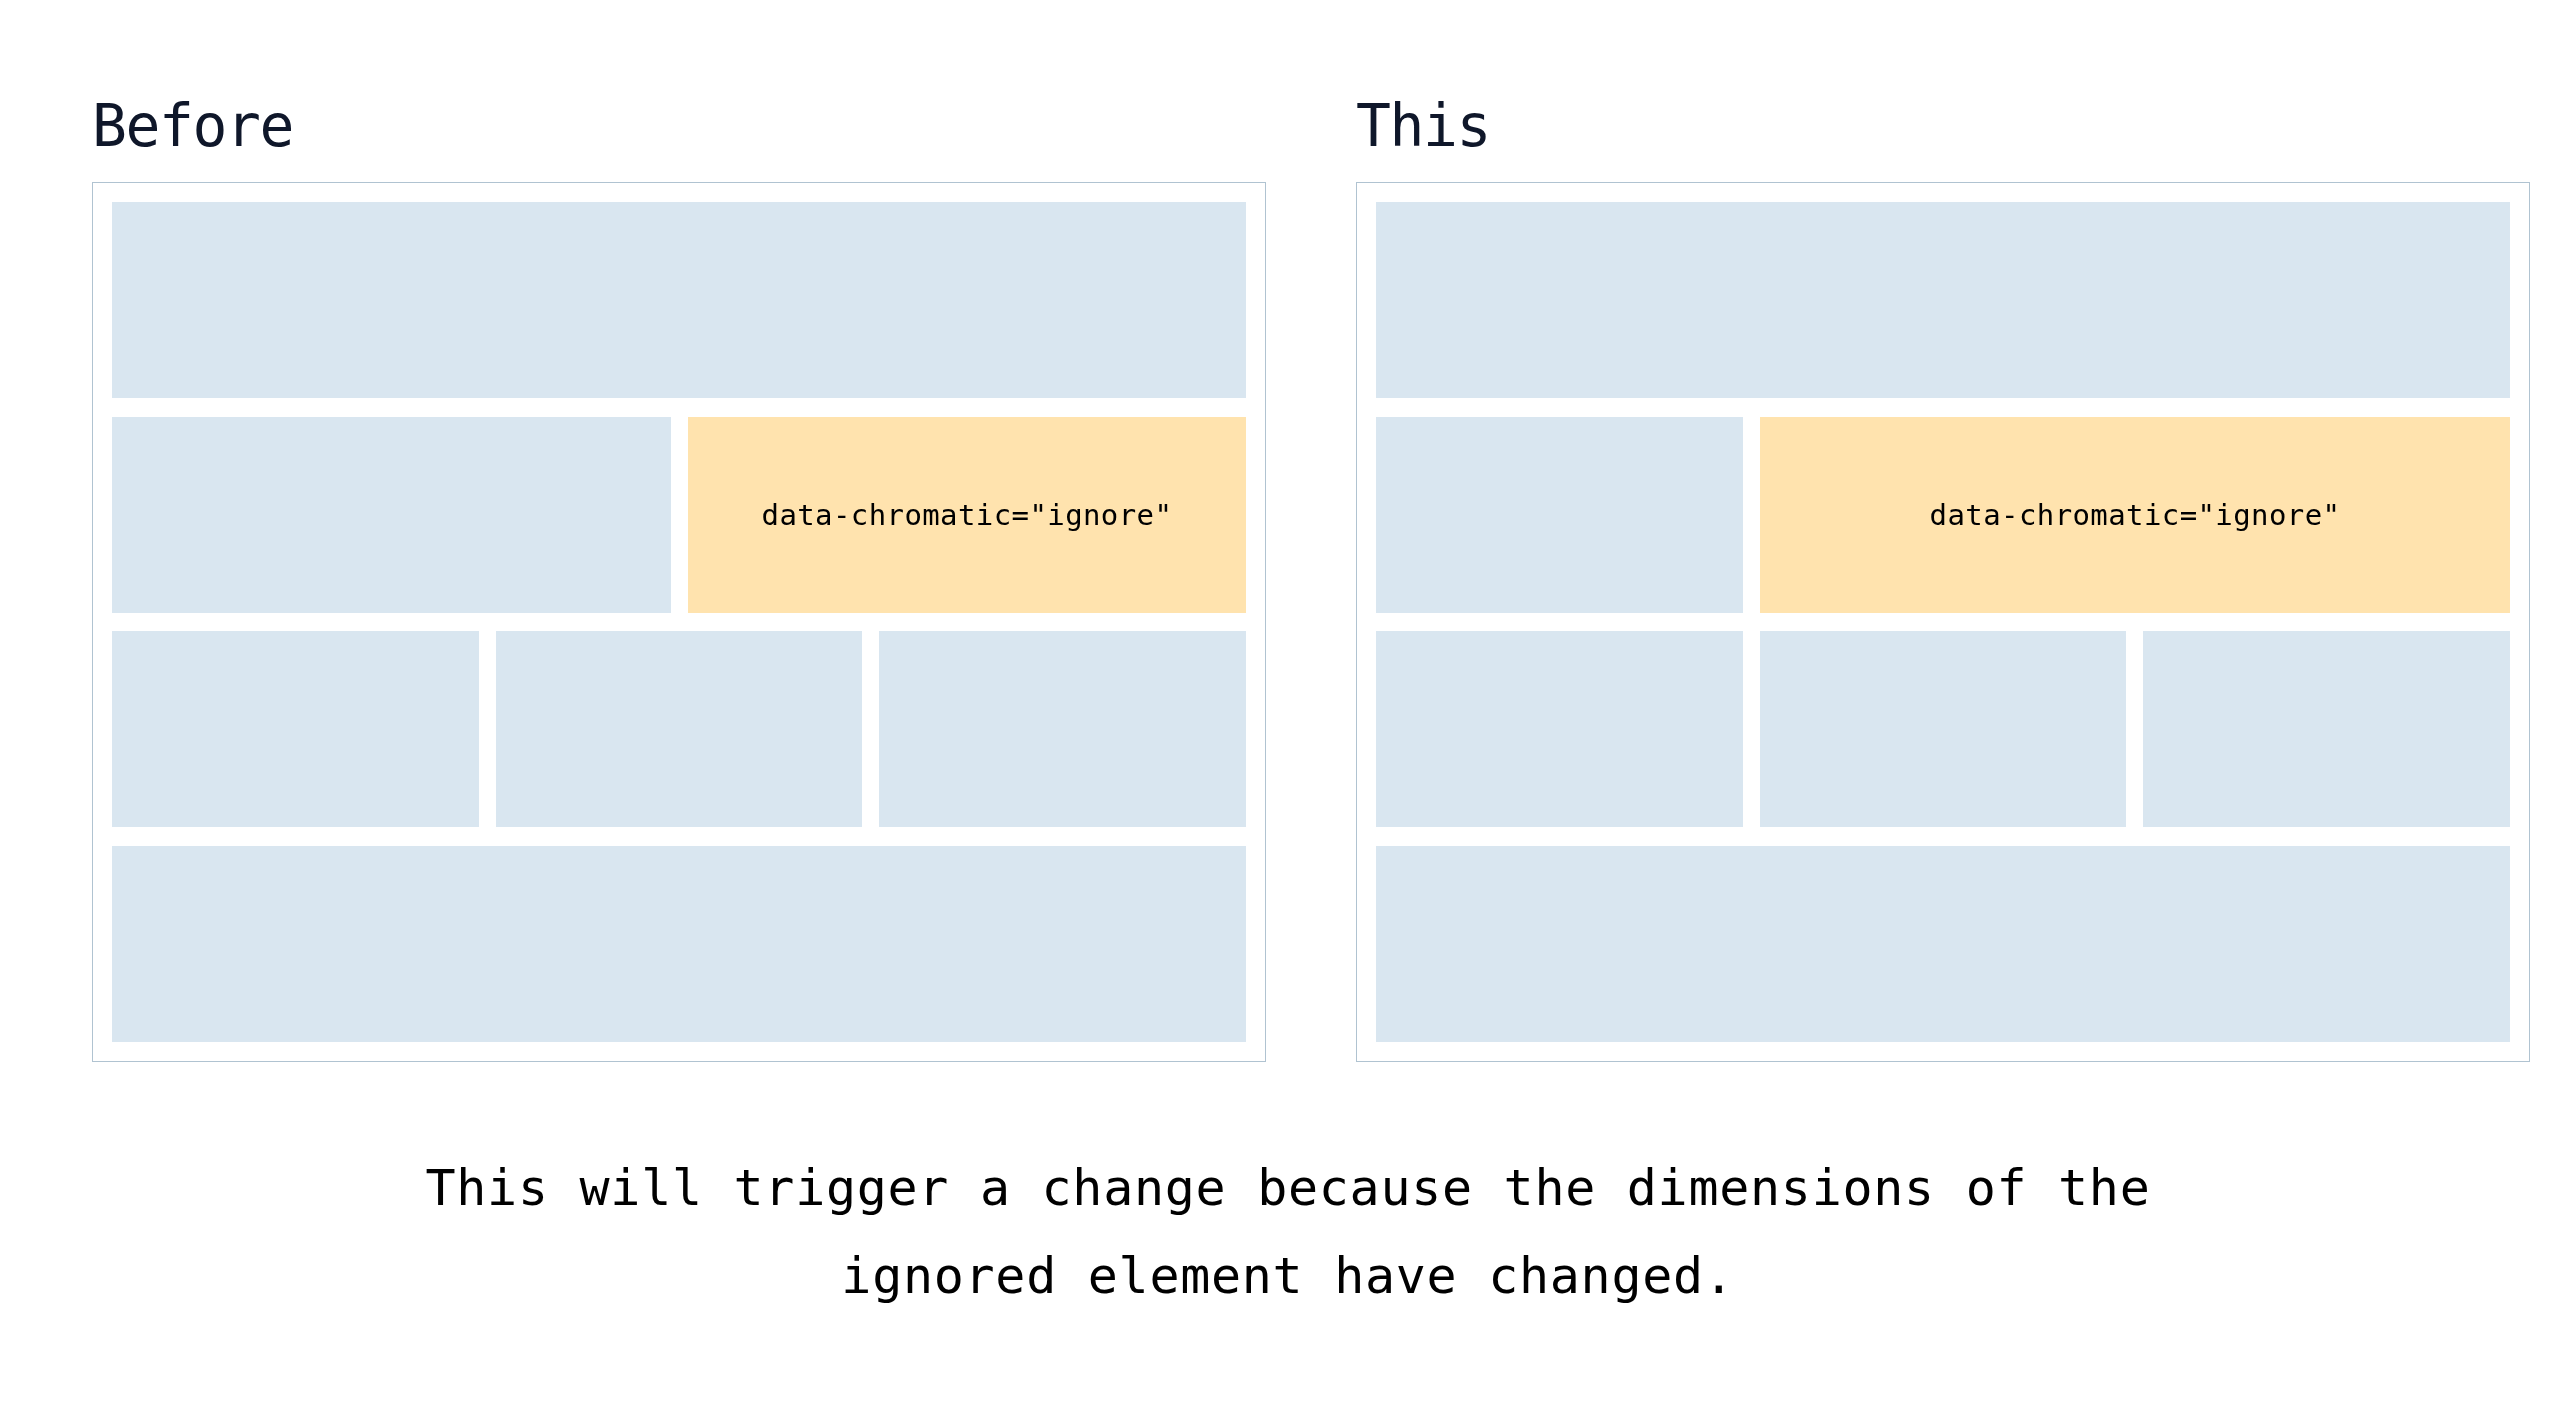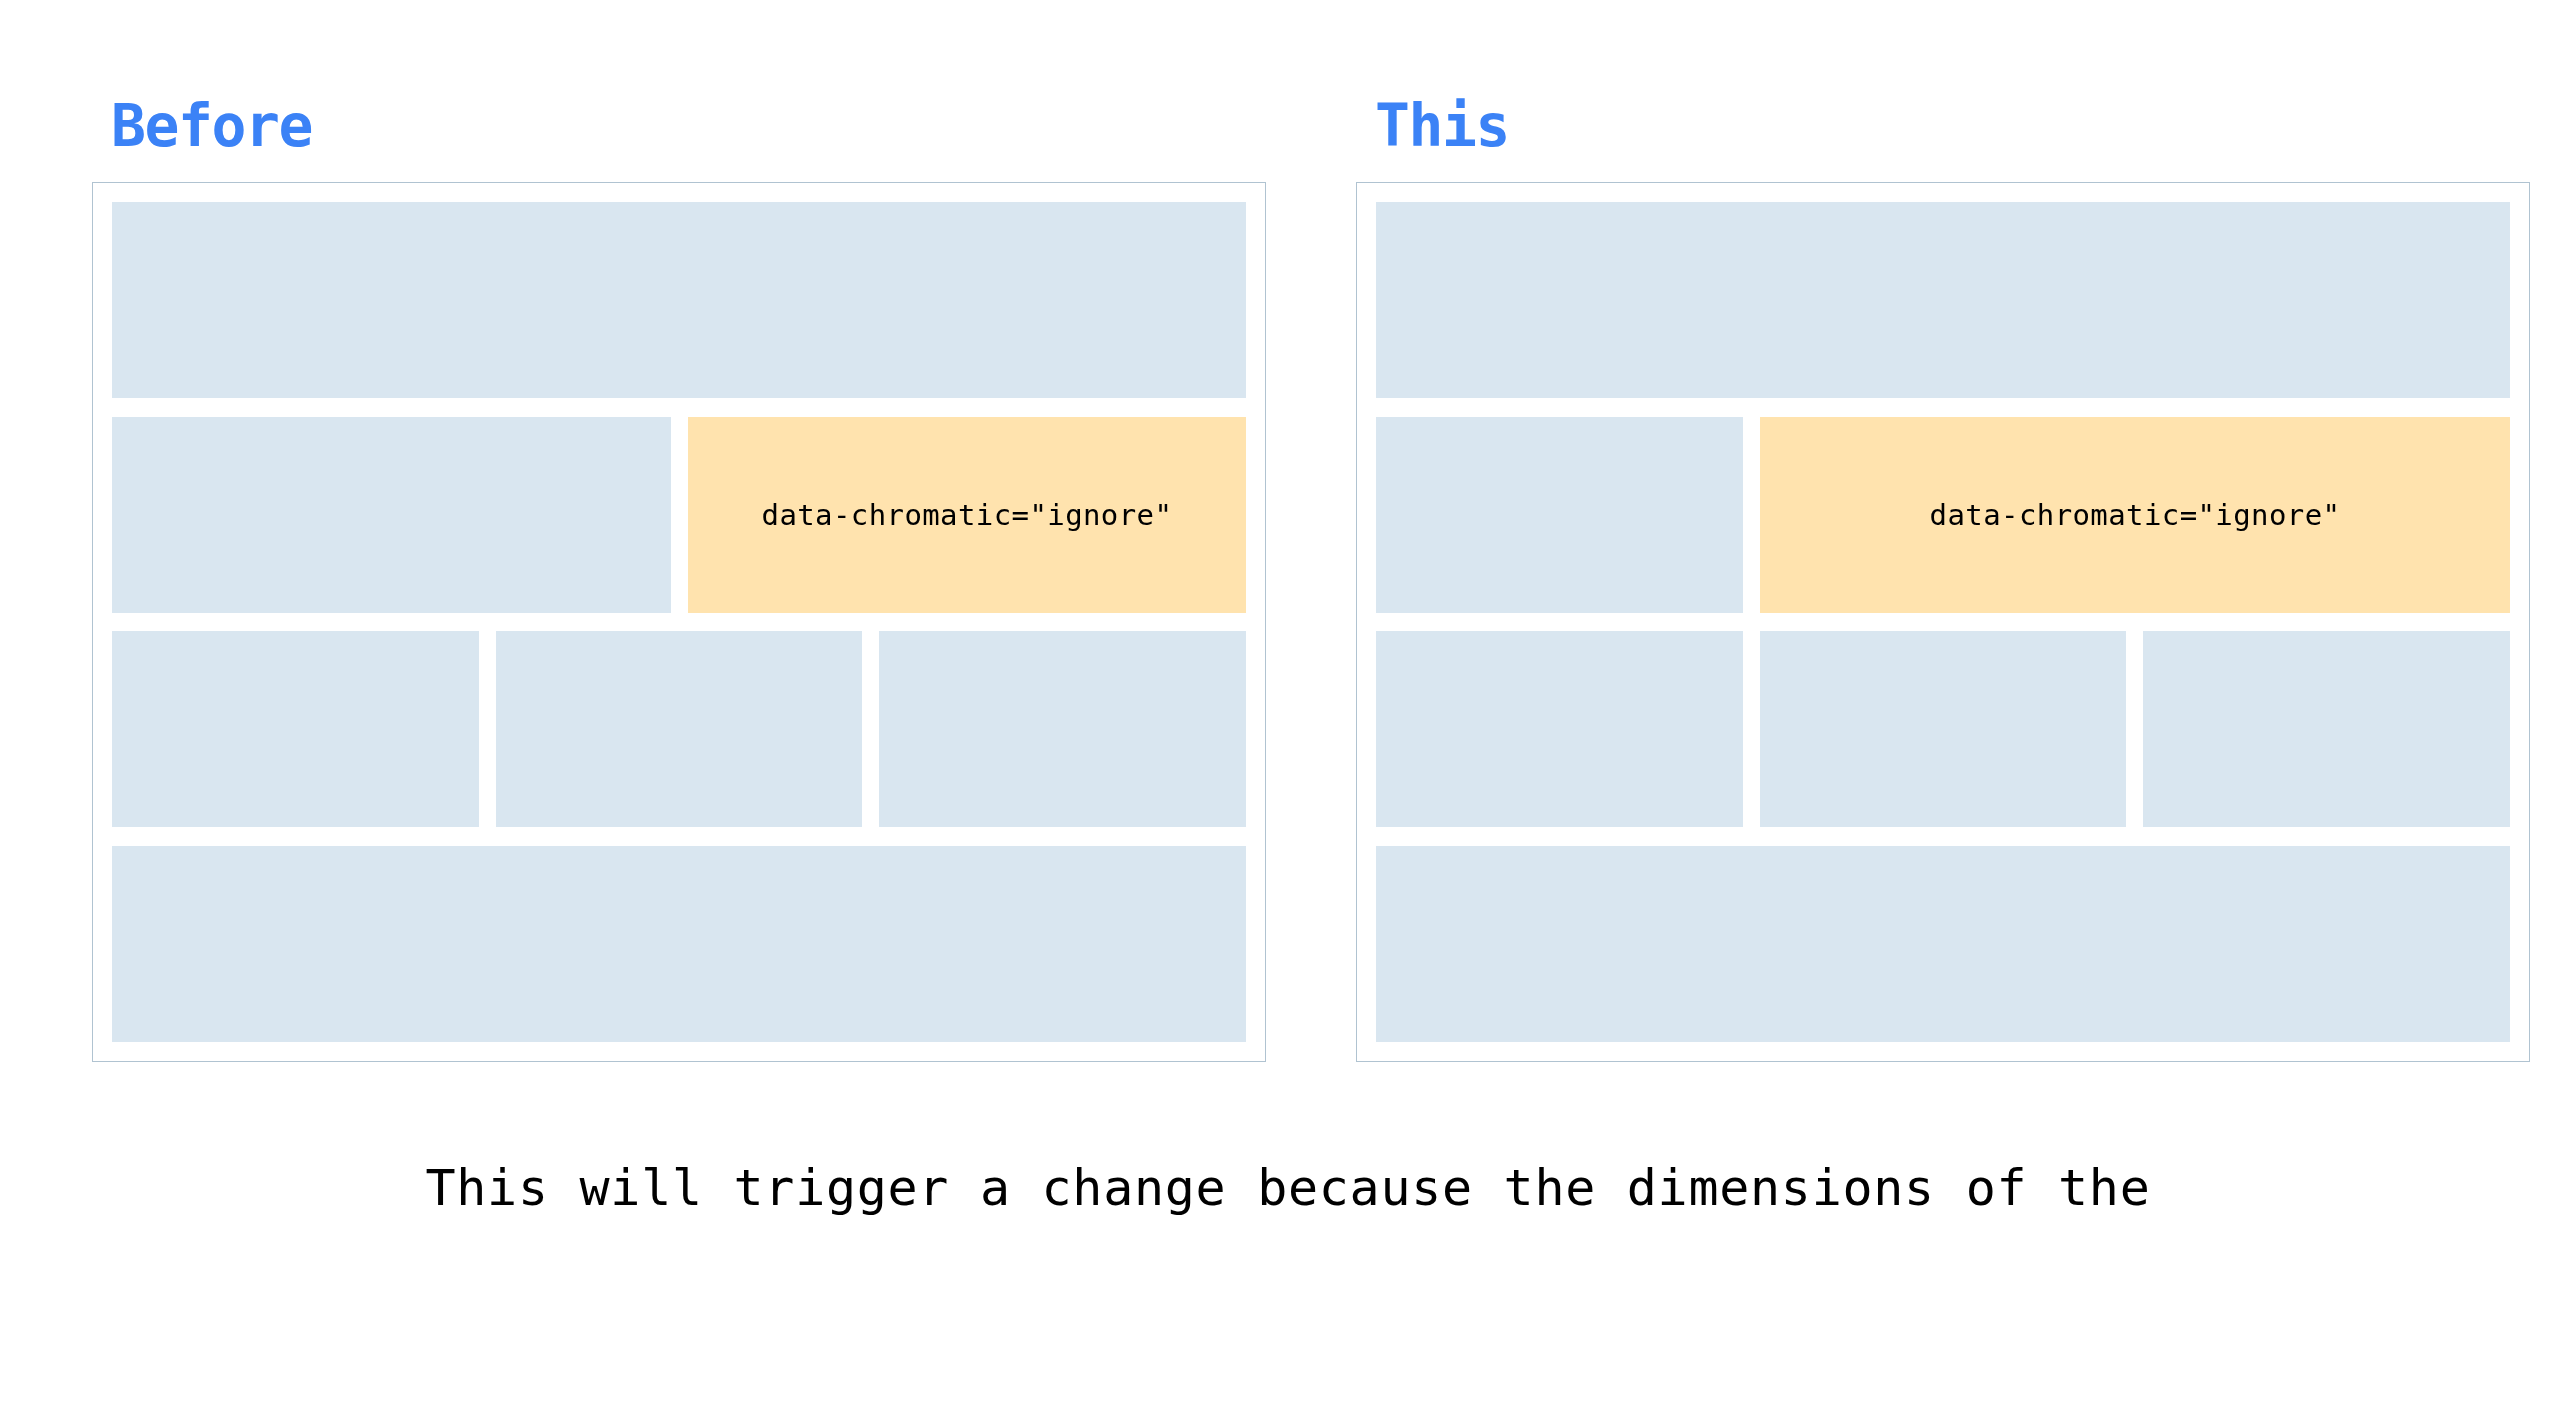--- a/index.html
+++ b/index.html
@@ -19,26 +19,26 @@
     background: #ffffff;
   }
   .panel-group {
     position: absolute;
     top: 92px;
     width: 1174px;
   }
   .panel-group--before { left: 92px; }
   .panel-group--after  { left: 1356px; }
   .panel-title {
-    margin: 0 0 0 19px;
+    margin: 0 0 0 0;
     font-size: 58px;
-    font-weight: bold;
+    font-weight: normal;
     line-height: 69px;
     letter-spacing: -1.4px;
-    color: #3b82f6;
+    color: #0f172a;
     white-space: nowrap;
   }
   .frame {
     box-sizing: border-box;
     margin-top: 21px;
     height: 880px;
     border: 1.4px solid var(--frame_border, #b0c3d1);
     padding: 18.7px;
     display: flex;
     flex-direction: column;
@@ -130,16 +130,17 @@
         <div class="block"></div>
       </div>
       <div class="row row--full">
         <div class="block"></div>
       </div>
     </div>
   </section>
 
   <p class="caption">
     <span class="caption-line">This will trigger a change because the dimensions of the</span>
+    <span class="caption-line">ignored element have changed.</span>
   </p>
 
 </div>
 
 
 </body></html>

